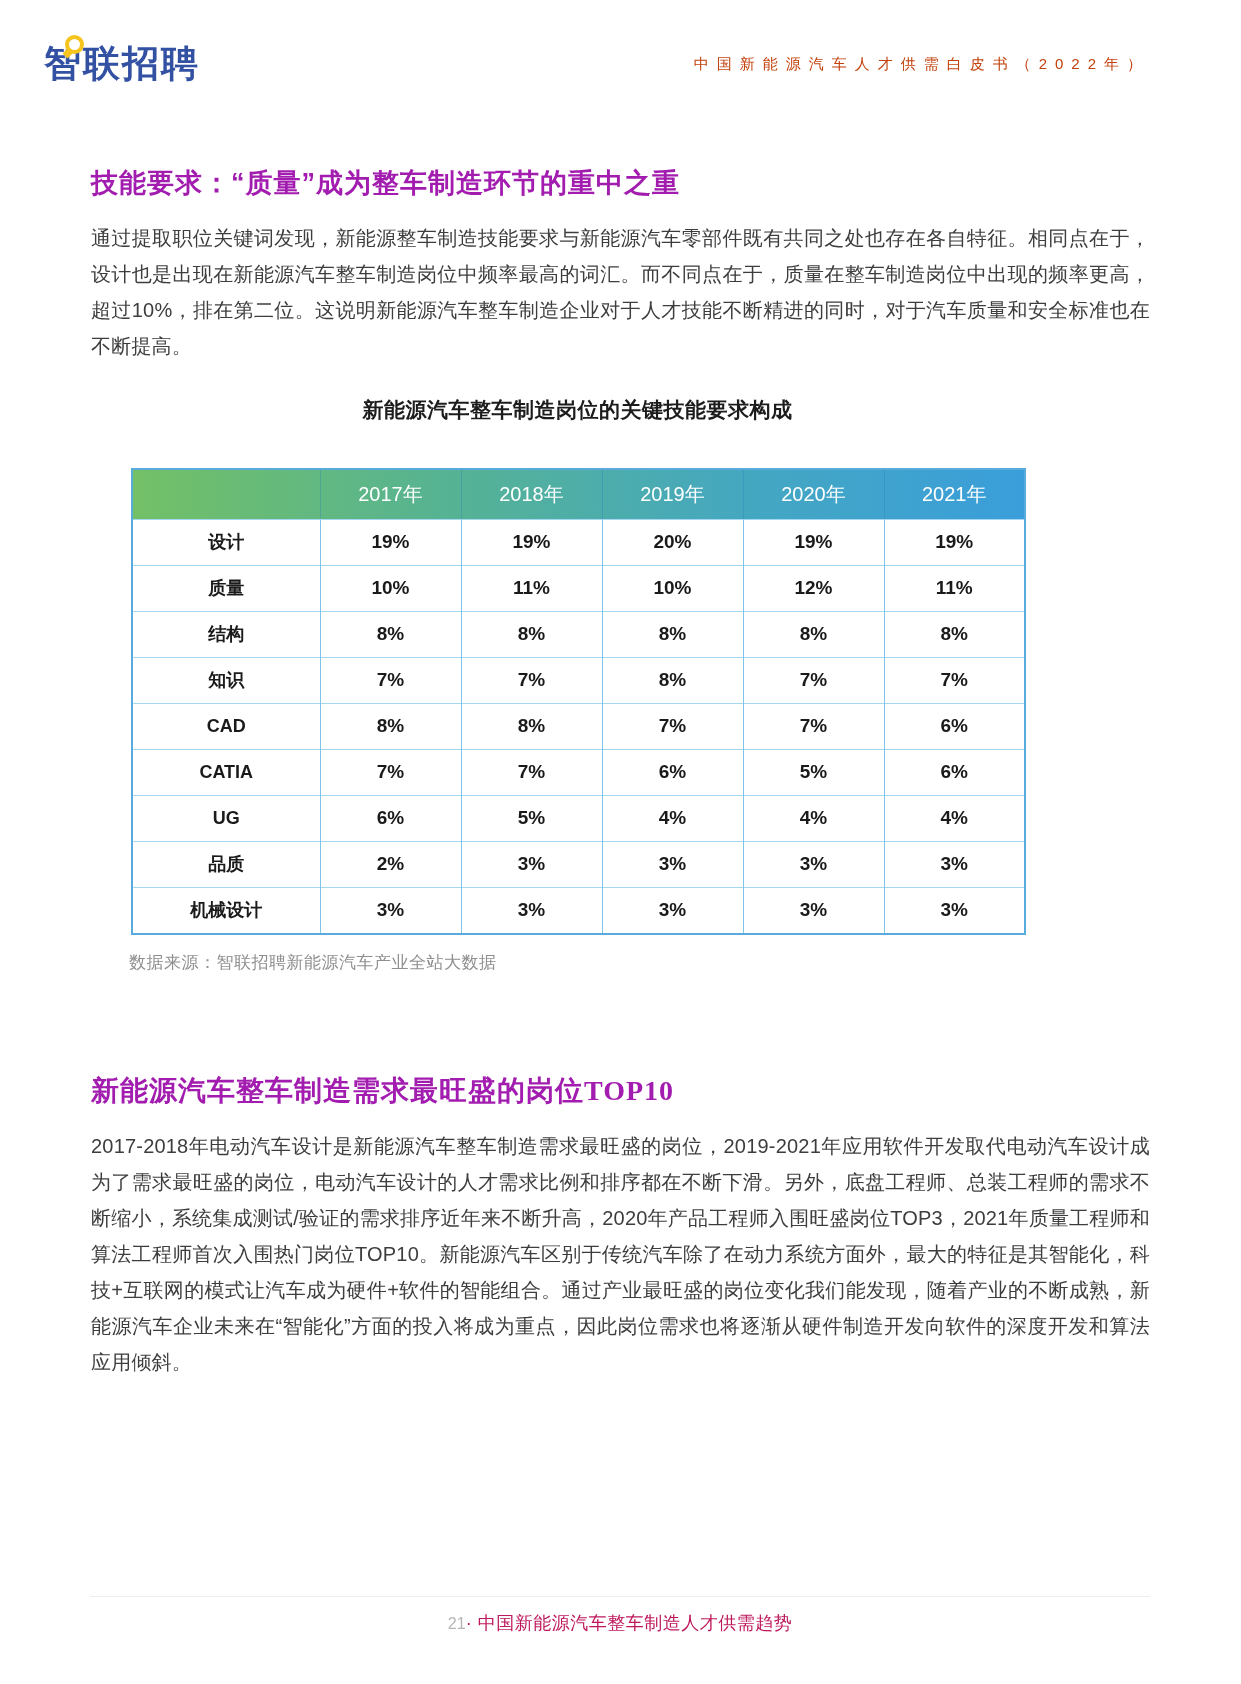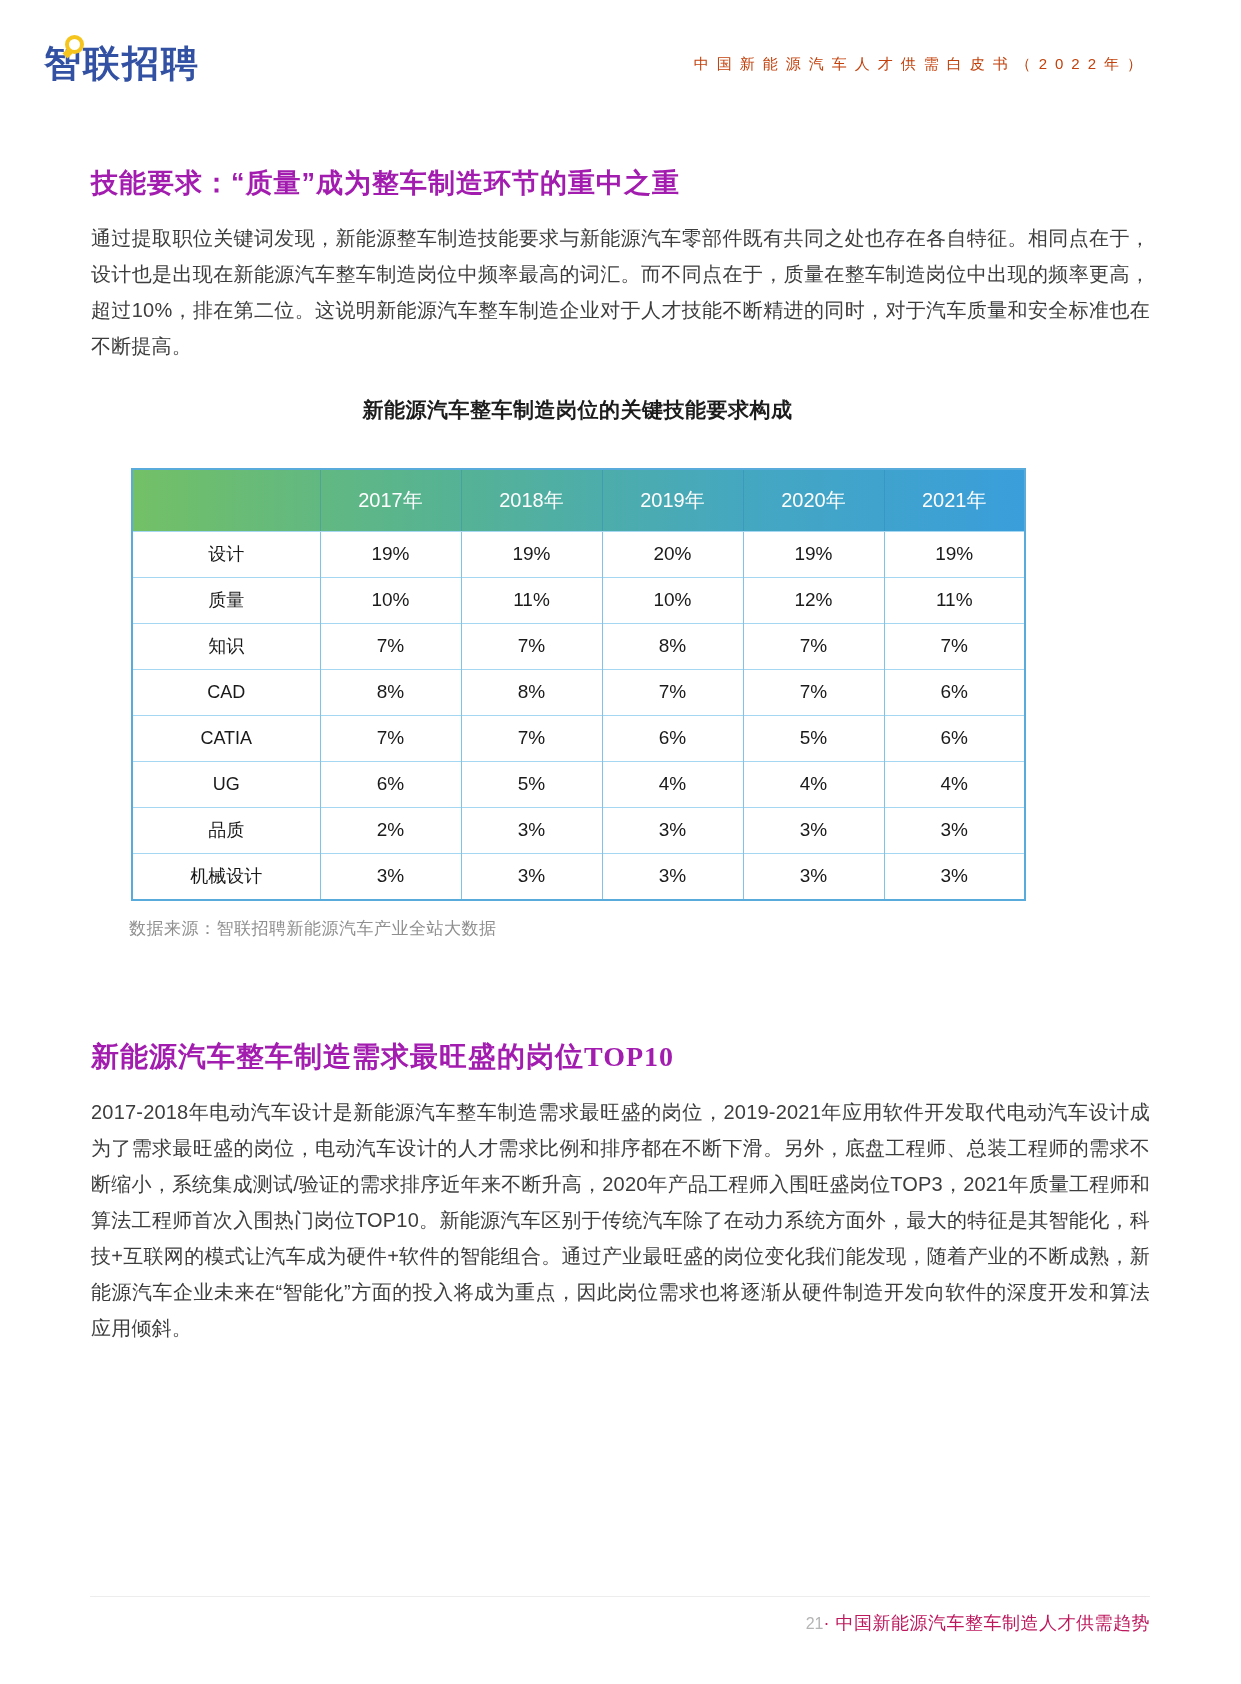--- a/index.html
+++ b/index.html
@@ -23,38 +23,38 @@
   main{padding:0 91px;}
   .sec-title{margin:80px 0 0 0;font-size:27px;line-height:34px;color:#a21caf;font-weight:bold;letter-spacing:1px;}
   .sec-title.sec2{margin-top:100px;font-size:28px;font-family:Liberation Serif, serif;}
   .body-text{margin:20px 0 0 0;font-size:20px;line-height:36px;color:#3d3d3d;text-align:justify;letter-spacing:0.2px;}
 
   
   .table-title{margin:32px 0 0 40px;width:893px;text-align:center;font-size:21px;font-weight:bold;color:#1c1c1c;letter-spacing:0.5px;}
   table.skill{margin:44px 0 0 40px;width:893px;border-collapse:collapse;border:2px solid #58abdb;table-layout:fixed;}
   table.skill thead tr{
     background:linear-gradient(to right,#73c066 0%,#56b393 35%,#44a7c2 70%,#3a9edb 100%);
-    height:62px;
+    height:50px;
   }
   table.skill th{
     color:#ffffff;font-size:20px;font-weight:500;text-align:center;vertical-align:middle;
     border-left:1px solid rgba(40,130,190,0.35);
   }
   table.skill th:first-child{border-left:none;}
   table.skill td{
     height:43px;text-align:center;vertical-align:middle;
-    font-size:19px;font-weight:normal;color:#1a1a1a;
+    font-size:19px;font-weight:bold;color:#1a1a1a;
     border-left:1px solid #7fc3ea;border-top:1px solid #a5d7f2;
   }
   table.skill td:first-child{border-left:none;font-size:18px;}
   .source{margin:16px 0 0 38px;font-size:17px;color:#8f8f8f;letter-spacing:0.5px;}
 
   
   .ftr{position:absolute;left:90px;right:91px;top:1596px;border-top:1px solid #ededed;
-    padding-top:14px;display:flex;justify-content:flex-end;align-items:baseline;}
+    padding-top:14px;display:flex;justify-content:center;align-items:baseline;}
   .page-num{font-size:16px;color:#b5b5b5;}
   .ftr-title{font-size:18px;font-weight:normal;color:#be185d;letter-spacing:0.5px;}
 </style>
 </head>
 <body>
 
 <div class="page">
 
   <div class="hdr">
     <div class="logo">
@@ -98,20 +98,28 @@
             <td>19%</td>
             <td>19%</td>
           </tr>
           <tr>
             <td>质量</td>
             <td>10%</td>
             <td>11%</td>
             <td>10%</td>
             <td>12%</td>
             <td>11%</td>
+          </tr>
+          <tr>
+            <td>结构</td>
+            <td>8%</td>
+            <td>8%</td>
+            <td>8%</td>
+            <td>8%</td>
+            <td>8%</td>
           </tr>
           <tr>
             <td>知识</td>
             <td>7%</td>
             <td>7%</td>
             <td>8%</td>
             <td>7%</td>
             <td>7%</td>
           </tr>
           <tr>

